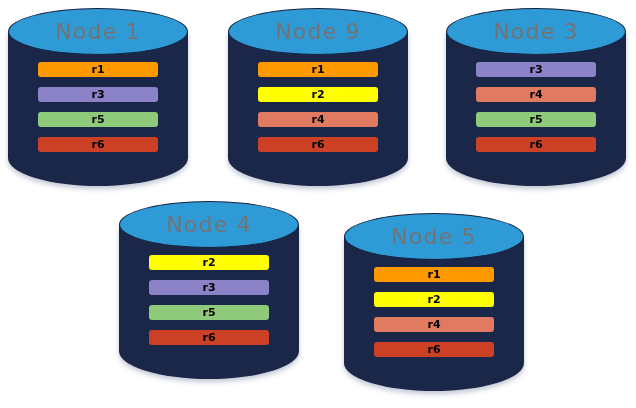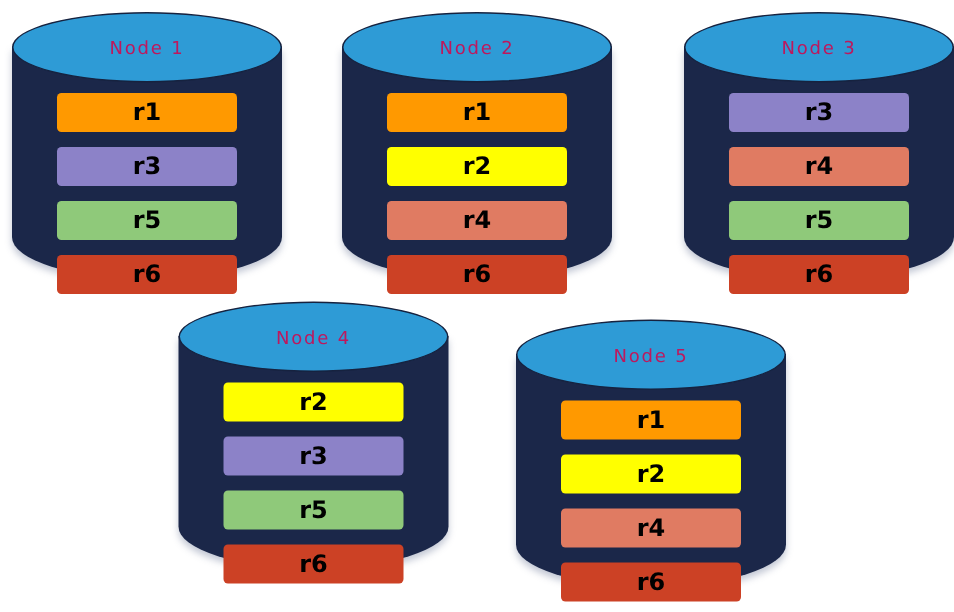--- a/index.html
+++ b/index.html
@@ -55,56 +55,56 @@
 
   .node-title {
     position: absolute;
     left: 0;
     top: 0;
     width: 180px;
     height: 47px;
     display: flex;
     align-items: center;
     justify-content: center;
-    color: #be185d;
-    font-size: 12px;
+    color: #737373;
+    font-size: 22px;
     font-weight: 400;
     letter-spacing: 1.2px;
     z-index: 4;
     white-space: nowrap;
   }
 
   
   .replica-list {
     position: absolute;
     left: 30px;
     top: 54px;
     width: 120px;
     z-index: 5;
   }
 
   .replica-bar {
-    height: 26px;
+    height: 15px;
     margin-bottom: 10px;
     border-radius: 3px;
     display: flex;
     align-items: center;
     justify-content: center;
     color: #000000;
-    font-size: 16px;
+    font-size: 11px;
     font-weight: bold;
     line-height: 1;
     box-sizing: border-box;
   }
   .replica-bar:last-child { margin-bottom: 12px; }
 
   
   #node-1 { left: 8px;   top: 8px;  }
   #node-2 { left: 228px; top: 8px;  }
-  #node-3 { left: 456px; top: 8px;  }
+  #node-3 { left: 446px; top: 8px;  }
   #node-4 { left: 119px; top: 201px;}
   #node-5 { left: 344px; top: 213px;}
 </style>
 </head>
 <body style="background: rgb(255, 255, 255);">
 
 <div id="diagram">
 
   <div class="node" id="node-1">
     <div class="node-body"></div>
@@ -114,21 +114,21 @@
       <div class="replica-bar" style="background: rgb(255, 153, 0);">r1</div>
       <div class="replica-bar" style="background: rgb(140, 130, 200);">r3</div>
       <div class="replica-bar" style="background: rgb(143, 201, 122);">r5</div>
       <div class="replica-bar" style="background: rgb(204, 65, 37);">r6</div>
     </div>
   </div>
 
   <div class="node" id="node-2">
     <div class="node-body"></div>
     <div class="node-top"></div>
-    <div class="node-title">Node 2</div>
+    <div class="node-title">Node 9</div>
     <div class="replica-list">
       <div class="replica-bar" style="background: rgb(255, 153, 0);">r1</div>
       <div class="replica-bar" style="background: rgb(255, 255, 0);">r2</div>
       <div class="replica-bar" style="background: rgb(224, 123, 98);">r4</div>
       <div class="replica-bar" style="background: rgb(204, 65, 37);">r6</div>
     </div>
   </div>
 
   <div class="node" id="node-3">
     <div class="node-body"></div>

